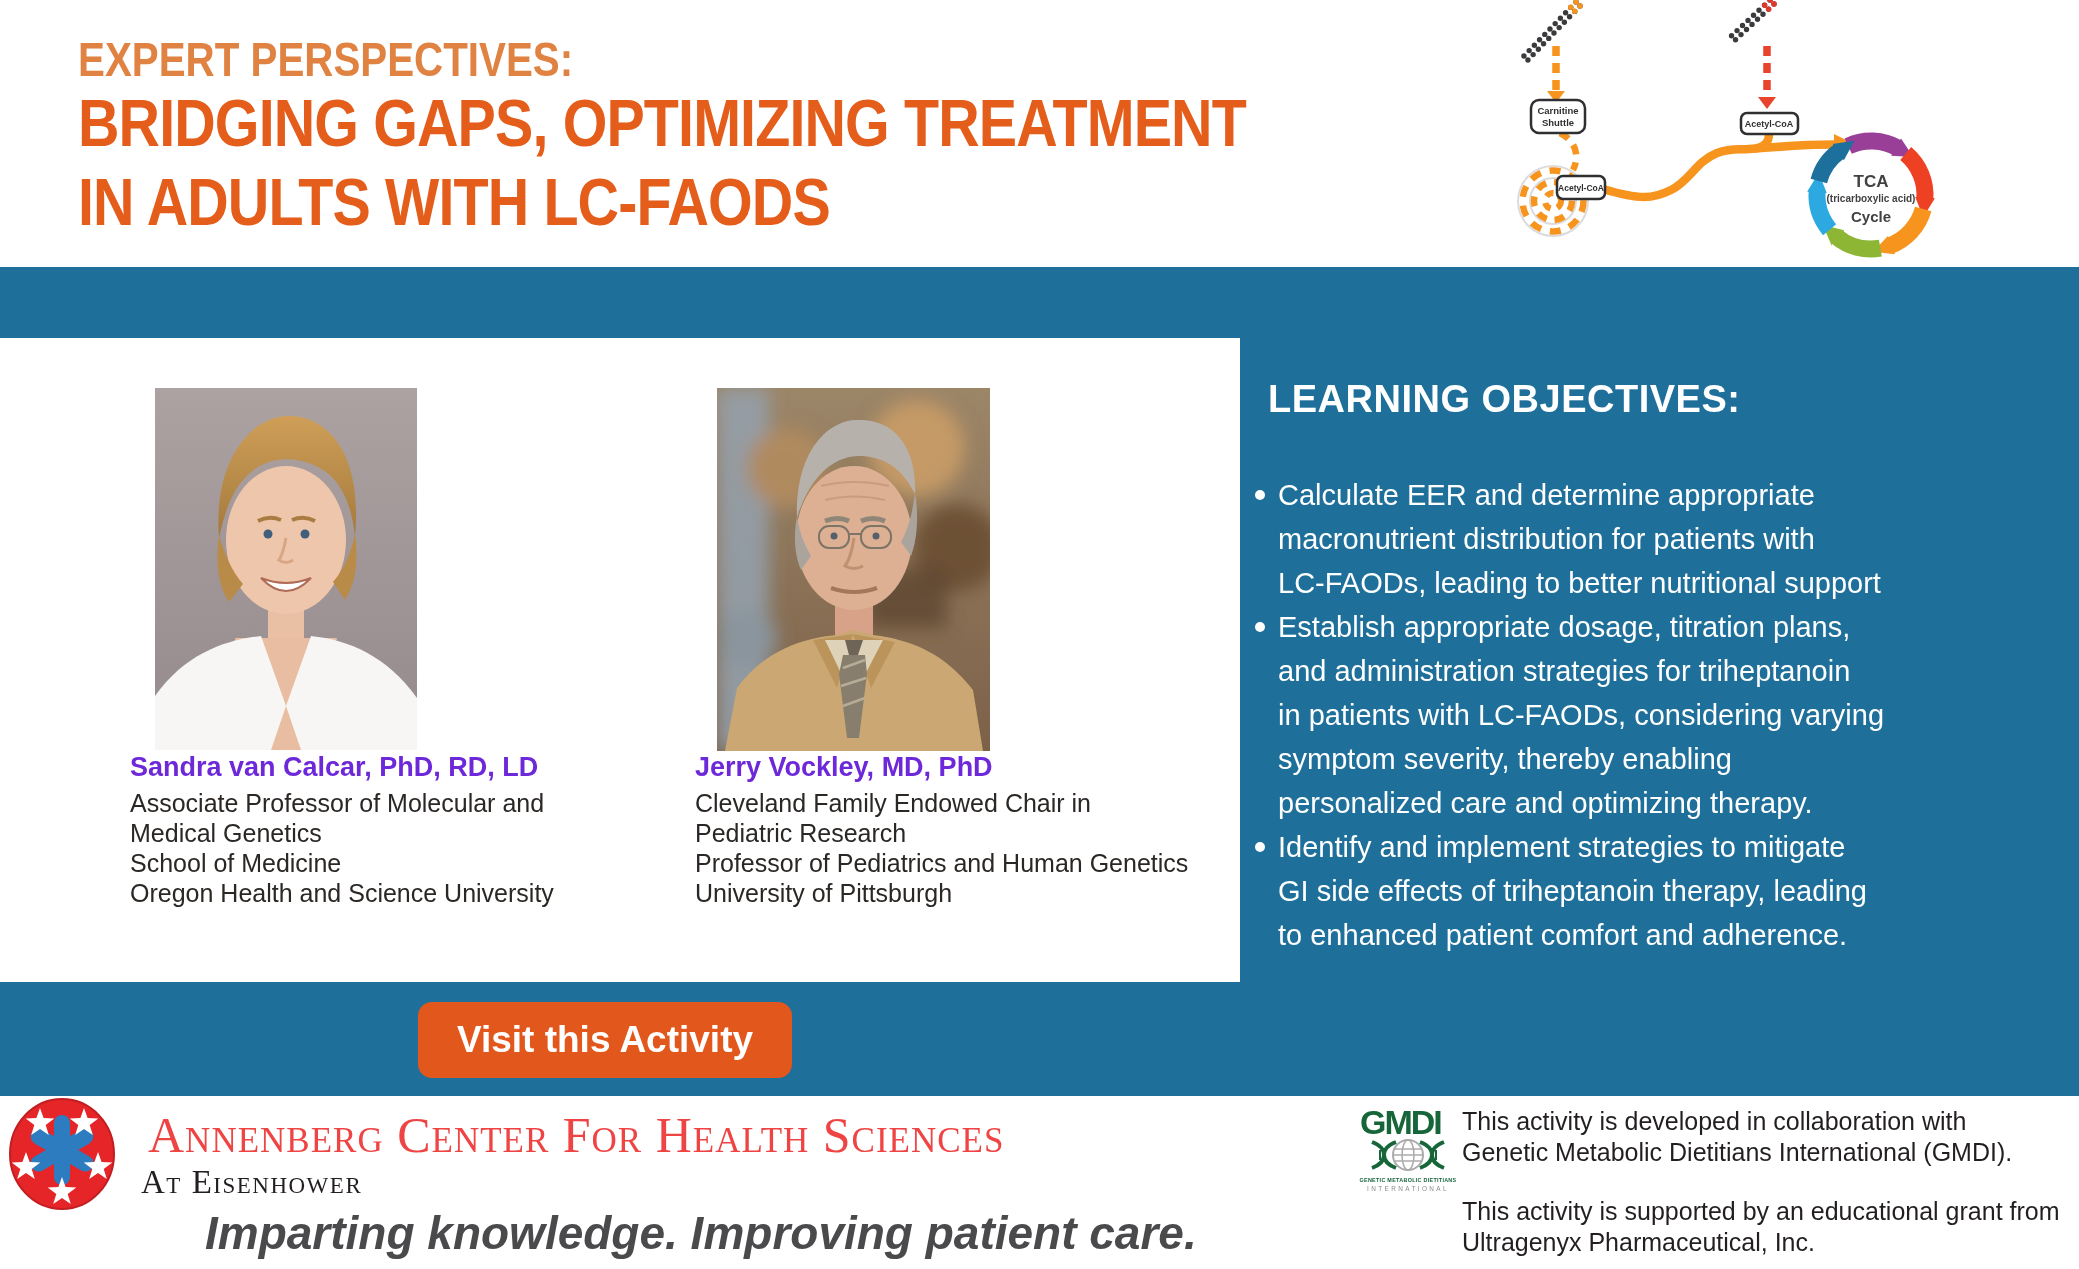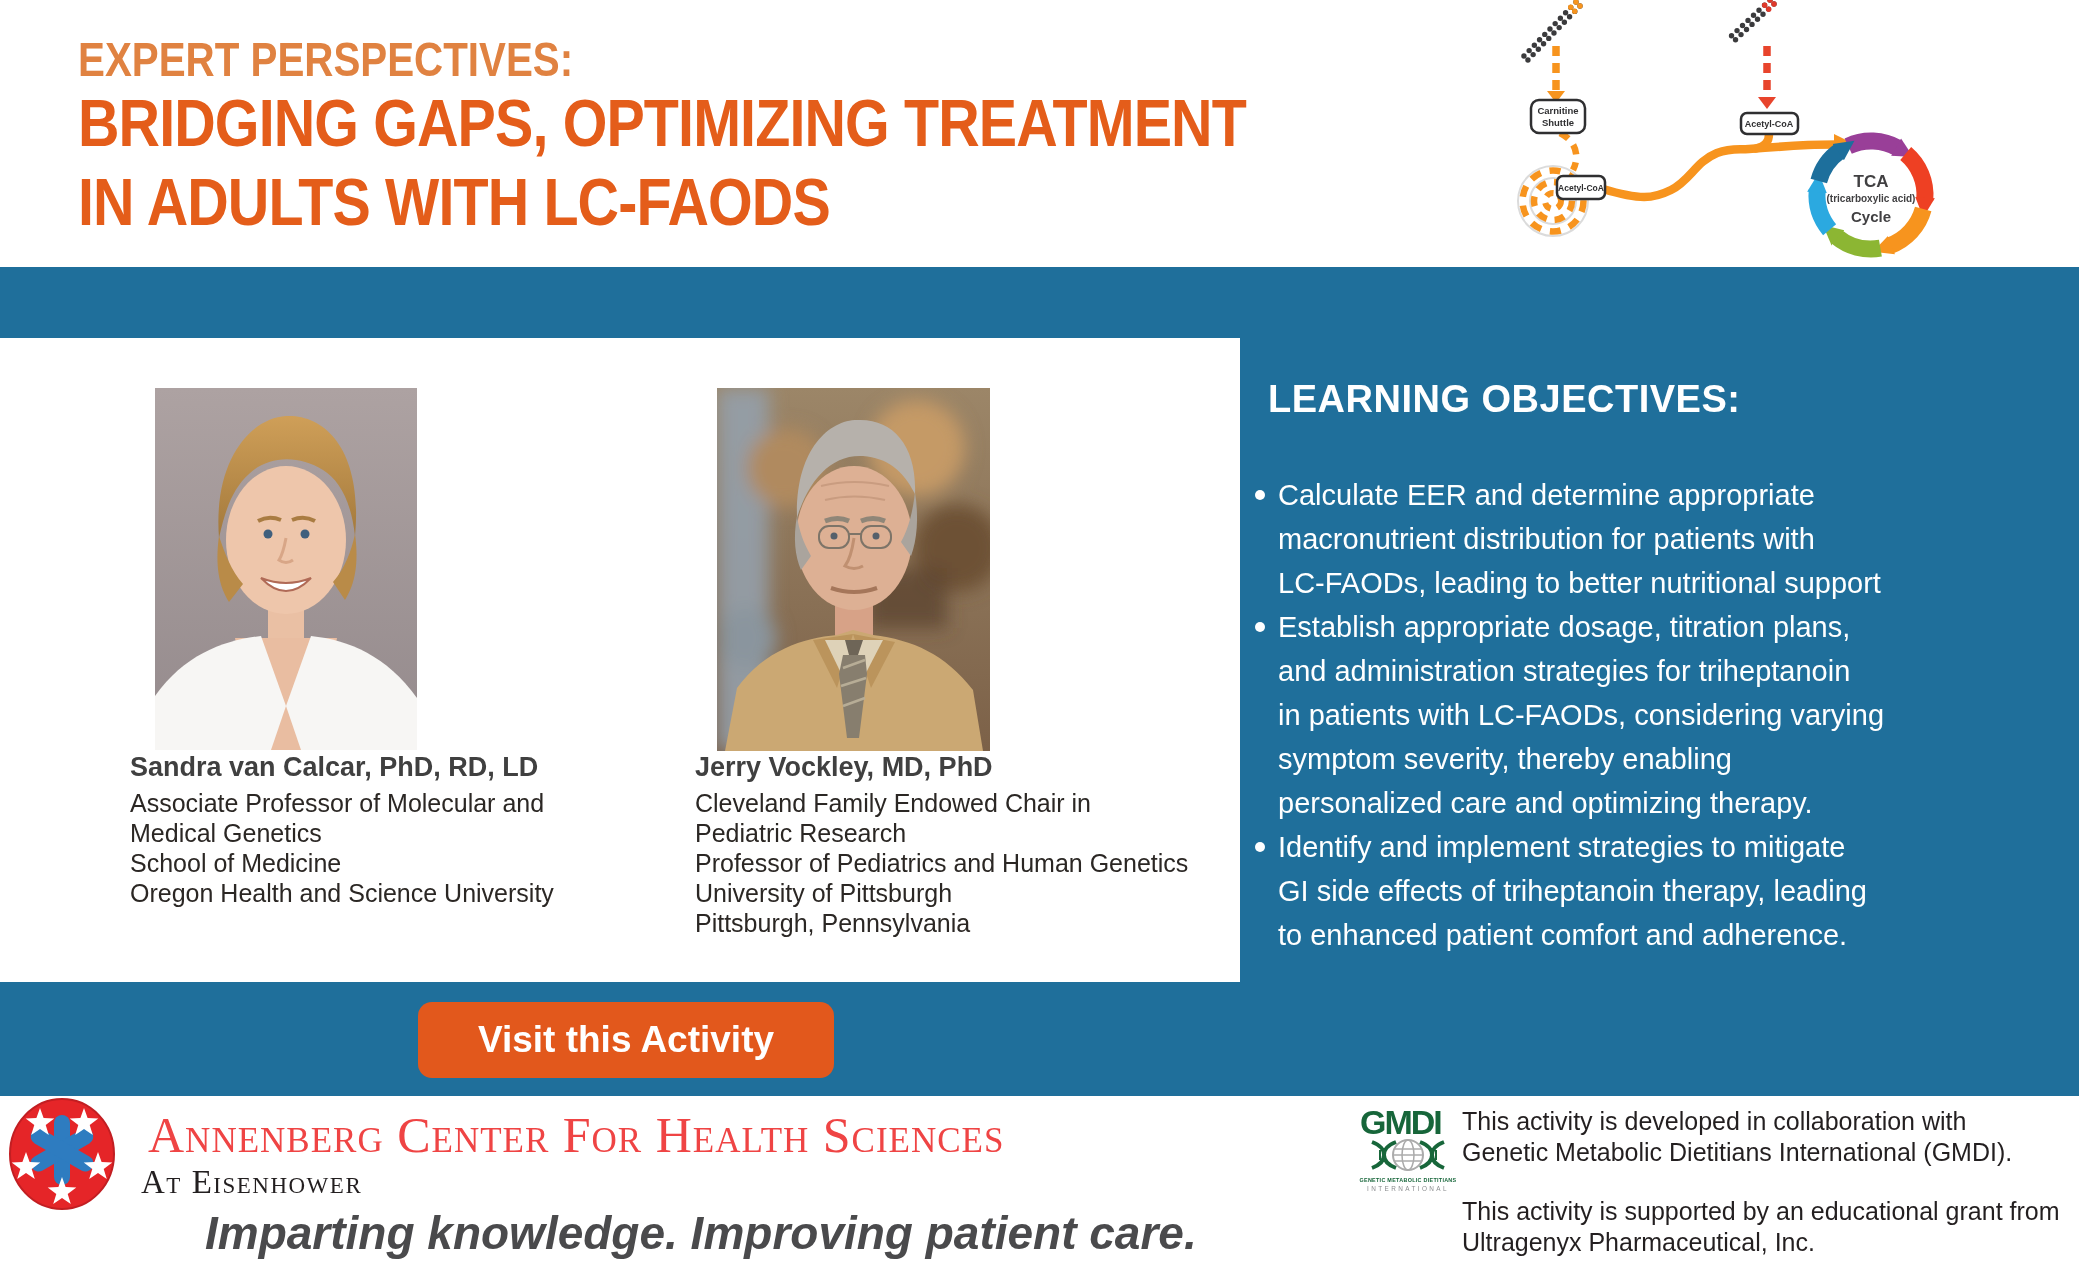--- a/index.html
+++ b/index.html
@@ -16,35 +16,35 @@
   .diagram{position:absolute;left:1490px;top:0px;}
 
   
   .blue-bg{position:absolute;left:0;top:267px;width:2079px;height:829px;background:#1F6F9B;}
   .card{position:absolute;left:0;top:338px;width:1240px;height:644px;background:#ffffff;}
   .photo{position:absolute;top:388px;}
   .photo.p1{left:155px;}
   .photo.p2{left:717px;}
 
   .bio{position:absolute;top:752px;color:#2B2724;font-size:25px;line-height:30px;}
-  .bio .name{color:#404040;font-weight:bold;font-size:27px;margin-bottom:6px;}
+  .bio .name{color:#6d28d9;font-weight:bold;font-size:27px;margin-bottom:6px;}
   .bio.b1{left:130px;width:460px;}
   .bio.b2{left:695px;width:520px;}
 
   
   .objectives{position:absolute;left:1241px;top:378px;width:816px;color:#ffffff;}
   .obj-title{font-size:38px;font-weight:bold;letter-spacing:.5px;margin:0 0 0 27px;}
   .obj-list{list-style:none;margin:52px 0 0 0;padding:0;font-size:29px;font-weight:normal;
             line-height:44px;}
   .obj-list li{position:relative;padding-left:37px;}
   .obj-list li::before{content:"";position:absolute;left:14px;top:17px;width:10px;height:10px;
             border-radius:50%;background:#ffffff;}
 
   
-  .cta{position:absolute;left:418px;top:1002px;width:416px;height:76px;background:#E2581C;
+  .cta{position:absolute;left:418px;top:1002px;width:374px;height:76px;background:#E2581C;
        border-radius:14px;color:#ffffff;font-size:37px;font-weight:bold;display:flex;
        align-items:center;justify-content:center;cursor:pointer;}
 
   
   .ann-logo{position:absolute;left:8px;top:1096px;}
   .ann-name{position:absolute;left:148px;top:1106px;font-family:"Liberation Serif",serif;
             font-variant:small-caps;font-size:50px;color:#ef4444;letter-spacing:1px;white-space:nowrap;}
   .ann-sub{position:absolute;left:141px;top:1164px;font-family:"Liberation Serif",serif;
            font-variant:small-caps;font-size:33px;color:#231F20;letter-spacing:1.5px;}
   .tagline{position:absolute;left:205px;top:1206px;font-style:italic;font-weight:bold;
@@ -236,21 +236,20 @@
     <div>Medical Genetics</div>
     <div>School of Medicine</div>
     <div>Oregon Health and Science University</div>
   </div>
   <div class="bio b2">
     <div class="name">Jerry Vockley, MD, PhD</div>
     <div>Cleveland Family Endowed Chair in</div>
     <div>Pediatric Research</div>
     <div>Professor of Pediatrics and Human Genetics</div>
     <div>University of Pittsburgh</div>
-    <div>Pittsburgh, Pennsylvania</div>
   </div>
 
   <div class="objectives">
     <h2 class="obj-title">LEARNING OBJECTIVES:</h2>
     <ul class="obj-list">
       <li>
         <div>Calculate EER and determine appropriate</div>
         <div>macronutrient distribution for patients with</div>
         <div>LC-FAODs, leading to better nutritional support</div>
       </li>

